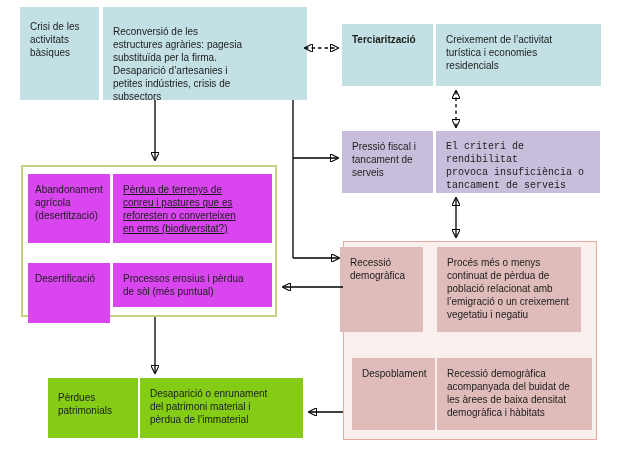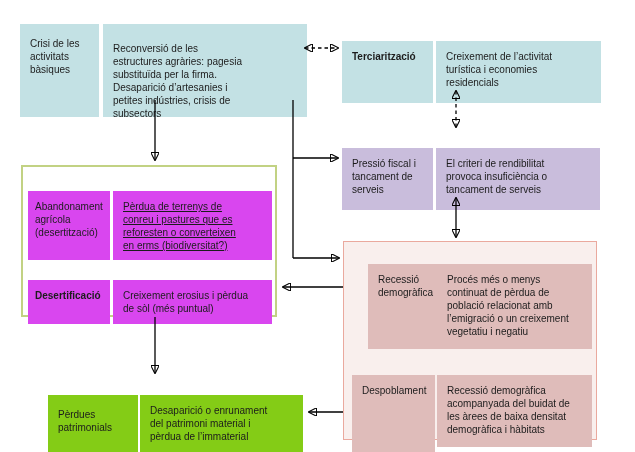--- a/index.html
+++ b/index.html
@@ -16,21 +16,20 @@
     overflow: hidden;
   }
   .box {
     position: absolute;
     box-sizing: border-box;
     font-size: 10px;
     line-height: 13px;
     color: #1c1c1c;
     white-space: pre-line;
     padding: 9px 8px 6px 10px;
-    margin-top: 17px;
   }
   .cyan   { background: #c3e1e4; }
   .purple { background: #c9bddc; }
   .green  { background: #d946ef; }
   .pink   { background: #dfbcba; }
   .yellow { background: #84cc16; }
 
   .container-green {
     position: absolute;
     box-sizing: border-box;
@@ -43,30 +42,30 @@
     border: 1.5px solid #eaa99e;
     background: #f9efed;
   }
 
   
   #b-crisi          { left:20px;  top:7px;   width:79px;  height:93px;  padding-top:13px; }
   #b-reconversio    { left:103px; top:7px;   width:204px; height:93px;  padding-top:18px; }
   #b-terciar        { left:342px; top:24px;  width:91px;  height:62px;font-weight:bold; }
   #b-creixement     { left:436px; top:24px;  width:165px; height:62px; }
   #b-pressio        { left:342px; top:131px; width:91px;  height:62px; }
-  #b-criteri        { left:436px; top:131px; width:164px; height:62px; }
+  #b-criteri        { left:436px; top:131px; width:164px; height:62px;font-family:Liberation Mono, monospace; }
   #g-container      { left:21px;  top:165px; width:256px; height:152px; }
   #b-abandonament   { left:28px;  top:174px; width:82px;  height:69px;  padding-left:7px; padding-right:3px; }
   #b-perdua         { left:113px; top:174px; width:159px; height:69px;text-decoration:underline; }
-  #b-desertificacio { left:28px;  top:263px; width:82px;  height:44px;  padding-left:7px; padding-right:3px;font-weight:bold; }
+  #b-desertificacio { left:28px;  top:263px; width:82px;  height:60px;  padding-left:7px; padding-right:3px; }
   #b-processos      { left:113px; top:263px; width:159px; height:44px; }
   #p-container      { left:343px; top:241px; width:254px; height:199px; }
-  #b-recessio       { left:368px; top:247px; width:83px;  height:85px; }
-  #b-proces         { left:437px; top:247px; width:155px; height:85px; }
-  #b-despoblament   { left:352px; top:358px; width:83px;  height:88px; }
+  #b-recessio       { left:340px; top:247px; width:83px;  height:85px; }
+  #b-proces         { left:437px; top:247px; width:144px; height:85px; }
+  #b-despoblament   { left:352px; top:358px; width:83px;  height:72px; }
   #b-buidat         { left:437px; top:358px; width:155px; height:72px; }
   #b-perdues        { left:48px;  top:378px; width:90px;  height:60px;  padding-top:13px; }
   #b-desaparicio    { left:140px; top:378px; width:163px; height:60px;  }
 
   .arrows {
     position: absolute;
     left: 0; top: 0;
     width: 635px;
     height: 452px;
     pointer-events: none;
@@ -103,21 +102,21 @@
 
   <div class="container-green" id="g-container"></div>
   <div class="box green" id="b-abandonament">Abandonament
 agrícola
 (desertització)</div>
   <div class="box green" id="b-perdua">Pèrdua de terrenys de
 conreu i pastures que es
 reforesten o converteixen
 en erms (biodiversitat?)</div>
   <div class="box green" id="b-desertificacio">Desertificació</div>
-  <div class="box green" id="b-processos">Creixement erosius i pèrdua
+  <div class="box green" id="b-processos">Processos erosius i pèrdua
 de sòl (més puntual)</div>
 
   <div class="container-pink" id="p-container"></div>
   <div class="box pink" id="b-recessio">Recessió
 demogràfica</div>
   <div class="box pink" id="b-proces">Procés més o menys
 continuat de pèrdua de
 població relacionat amb
 l’emigració o un creixement
 vegetatiu i negatiu</div>

